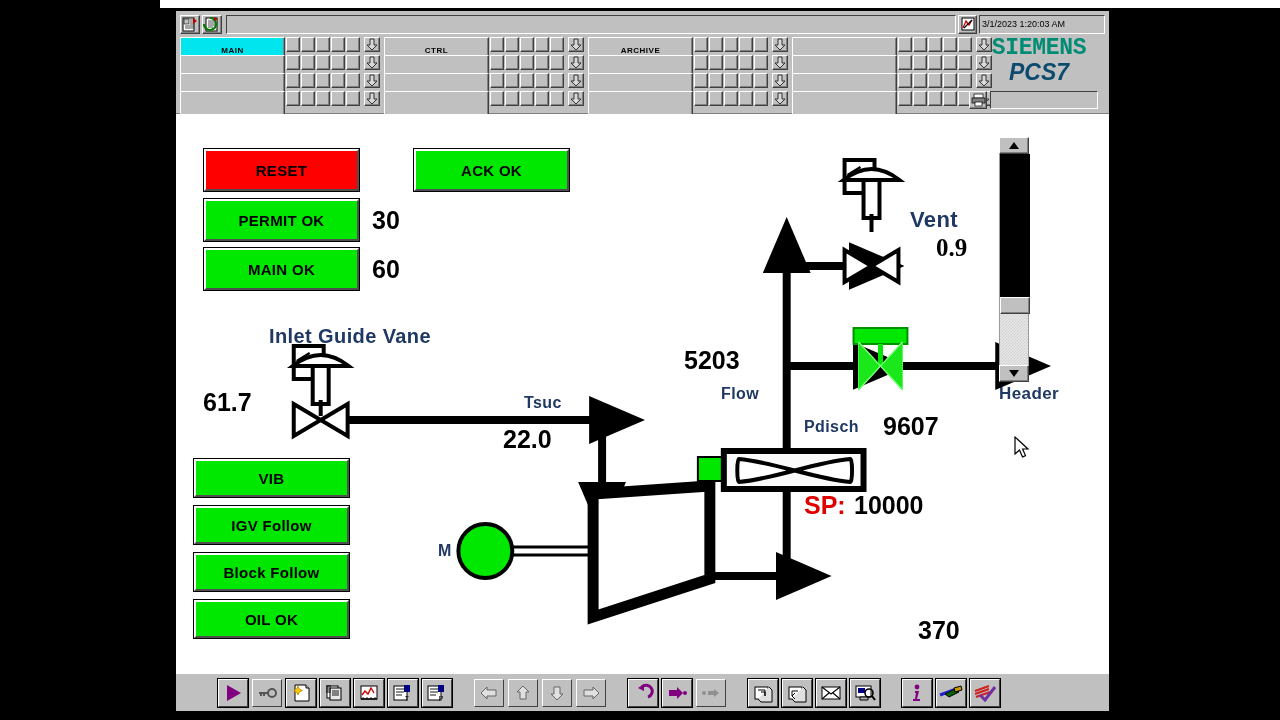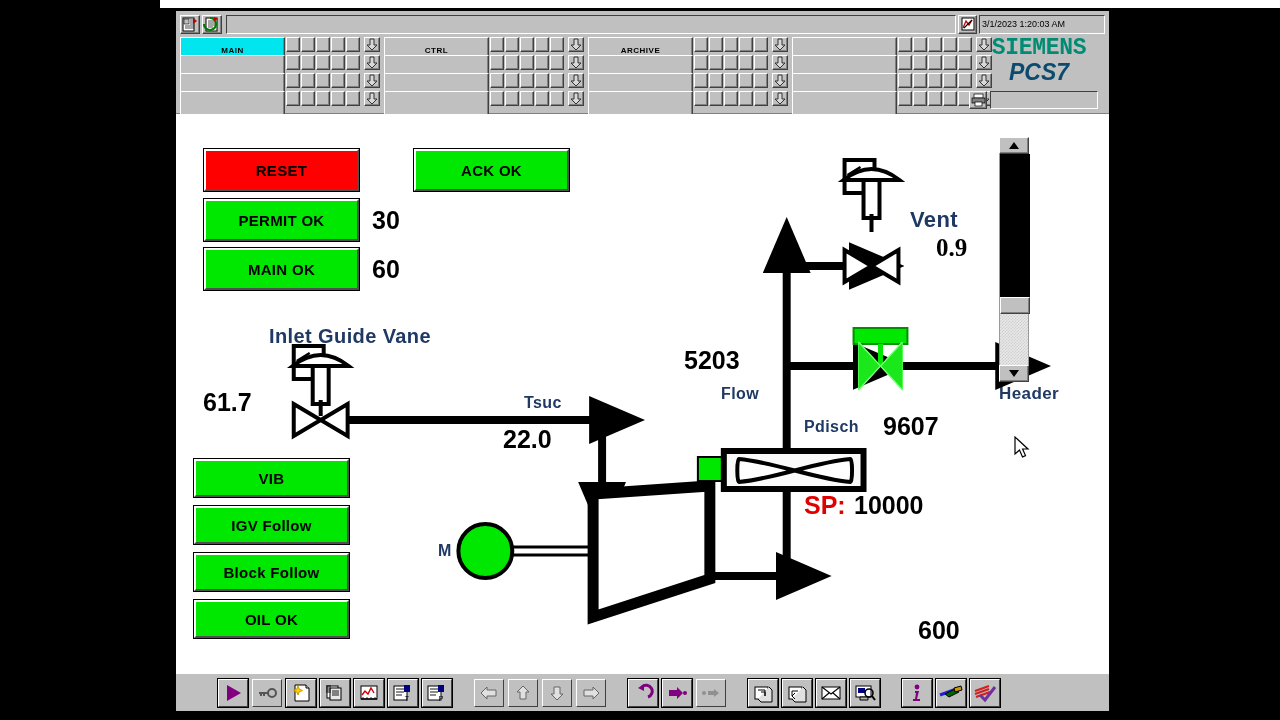--- a/index.html
+++ b/index.html
@@ -426,21 +426,21 @@
       <div class="lbl" style="left:545px; top:271px;">Flow</div>
       <div class="lbl" style="left:628px; top:304px;">Pdisch</div>
       <div class="val" style="left:707px; top:298px;">9607</div>
       <div class="val spred" style="left:628px; top:377px;">SP:</div>
       <div class="val" style="left:678px; top:377px;">10000</div>
 
       <div class="lbl" style="left:734px; top:93px; font-size:22px;">Vent</div>
       <div class="val" style="left:760px; top:120px;font-family:Liberation Serif, serif;">0.9</div>
 
       <div class="lbl" style="left:823px; top:270px; font-size:17px;">Header</div>
-      <div class="val" style="left:742px; top:502px;">600</div>
+      <div class="val" style="left:742px; top:502px;">370</div>
 
       <svg class="ov" viewBox="0 0 935 560" preserveAspectRatio="none">
         <defs>
           <marker id="ah" markerWidth="7" markerHeight="7" refX="0.5" refY="3" orient="auto">
             <path d="M0,0 L7,3 L0,6 z" fill="#000"></path>
           </marker>
         </defs>
 
         <g stroke="#000" fill="none" stroke-width="4">
           <rect x="118" y="232" width="30" height="33" fill="#fff"></rect>

